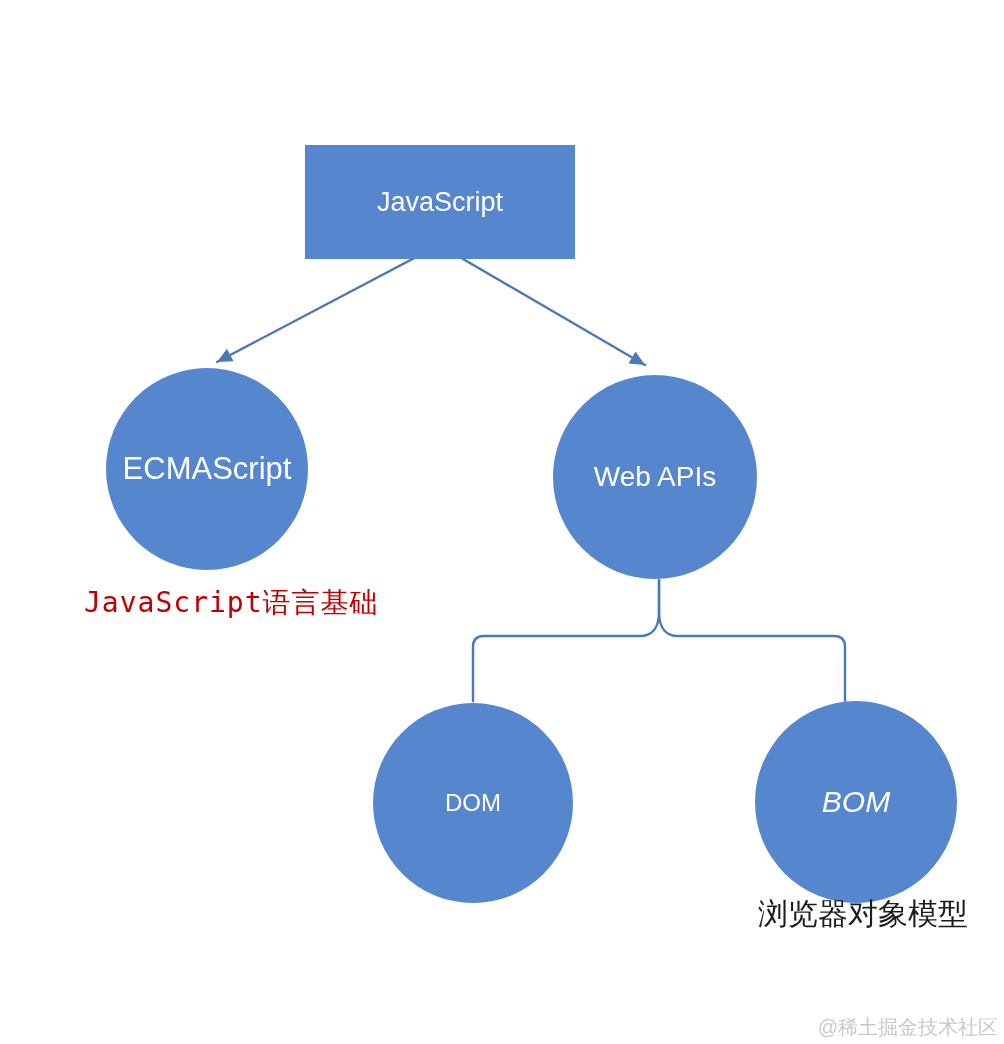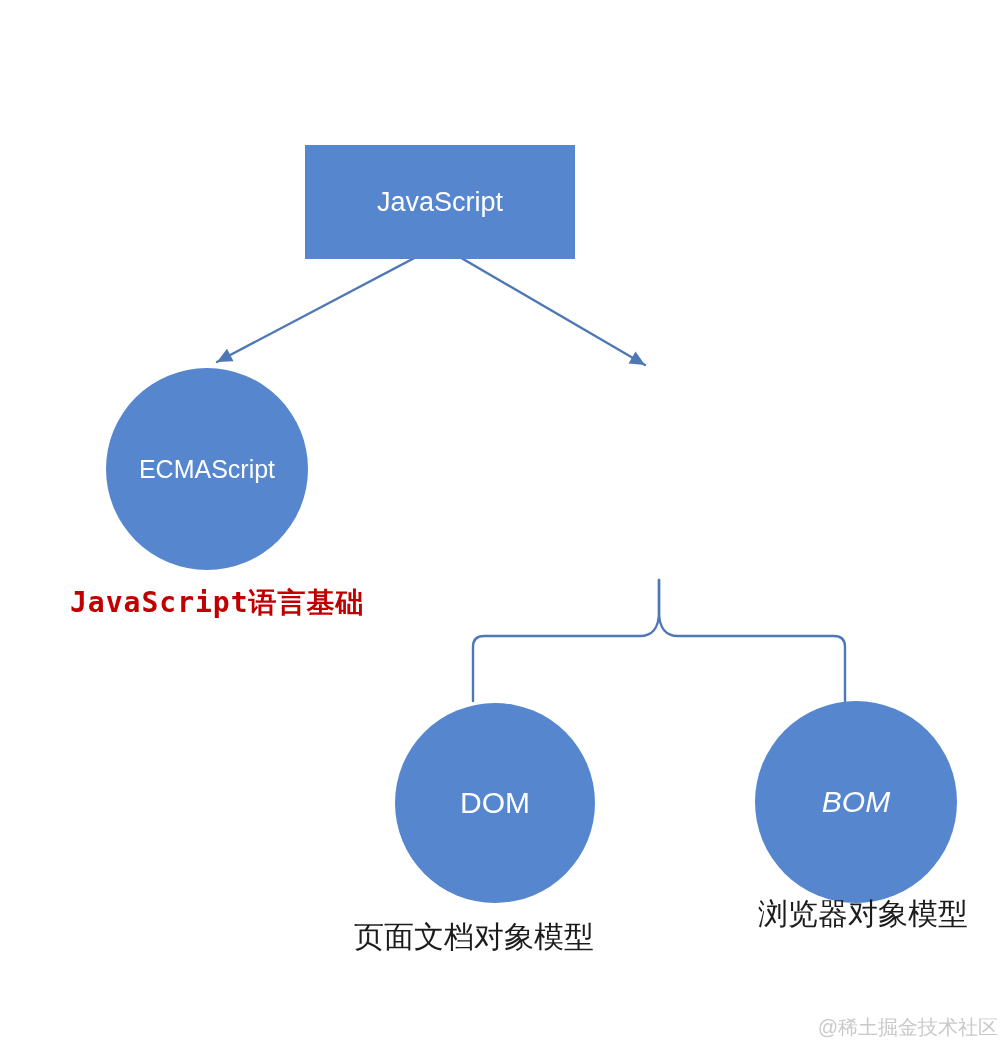--- a/index.html
+++ b/index.html
@@ -51,56 +51,55 @@
     font-size: 27px;
   }
   .node.circle {
     border-radius: 50%;
   }
   .node.circle.ecmascript {
     left: 106px;
     top: 368px;
     width: 202px;
     height: 202px;
-    font-size: 25px;
+    font-size: 31px;
   }
   .node.circle.webapis {
     left: 553px;
     top: 375px;
     width: 204px;
     height: 204px;
     font-size: 28px;
   }
   .node.circle.dom {
-    left: 395px;
+    left: 373px;
     top: 703px;
     width: 200px;
     height: 200px;
-    font-size: 30px;
+    font-size: 24px;
   }
   .node.circle.bom {
     left: 755px;
     top: 701px;
     width: 202px;
     height: 202px;
     font-size: 30px;
     font-style: italic;
   }
   .caption {
     position: absolute;
     white-space: nowrap;
   }
   .caption.red {
-    left: 70px;
+    left: 84px;
     top: 584px;
     font-family: "DejaVu Sans Mono", "Liberation Mono", monospace;
     font-size: 28px;
     color: var(--caption-red, #C00000);
     letter-spacing: 1px;
-    font-weight: bold;
   }
   .caption.black {
     font-size: 30px;
     color: var(--caption-black, #1C1C1C);
     transform: translateX(-50%);
   }
   .caption.dom-caption {
     left: 474px;
     top: 917px;
   }
@@ -136,30 +135,32 @@
   </svg>
 
   <div class="node rect">
     <span>JavaScript</span>
   </div>
 
   <div class="node circle ecmascript">
     <span>ECMAScript</span>
   </div>
 
+  <div class="node circle webapis">
+    <span>Web APIs</span>
+  </div>
 
   <div class="node circle dom">
     <span>DOM</span>
   </div>
 
   <div class="node circle bom">
     <span>BOM</span>
   </div>
 
   <div class="caption red">JavaScript语言基础</div>
 
-  <div class="caption black dom-caption">页面文档对象模型</div>
 
   <div class="caption black bom-caption">浏览器对象模型</div>
 
   <div class="watermark">@稀土掘金技术社区</div>
 
 </div>
 
 </body></html>

